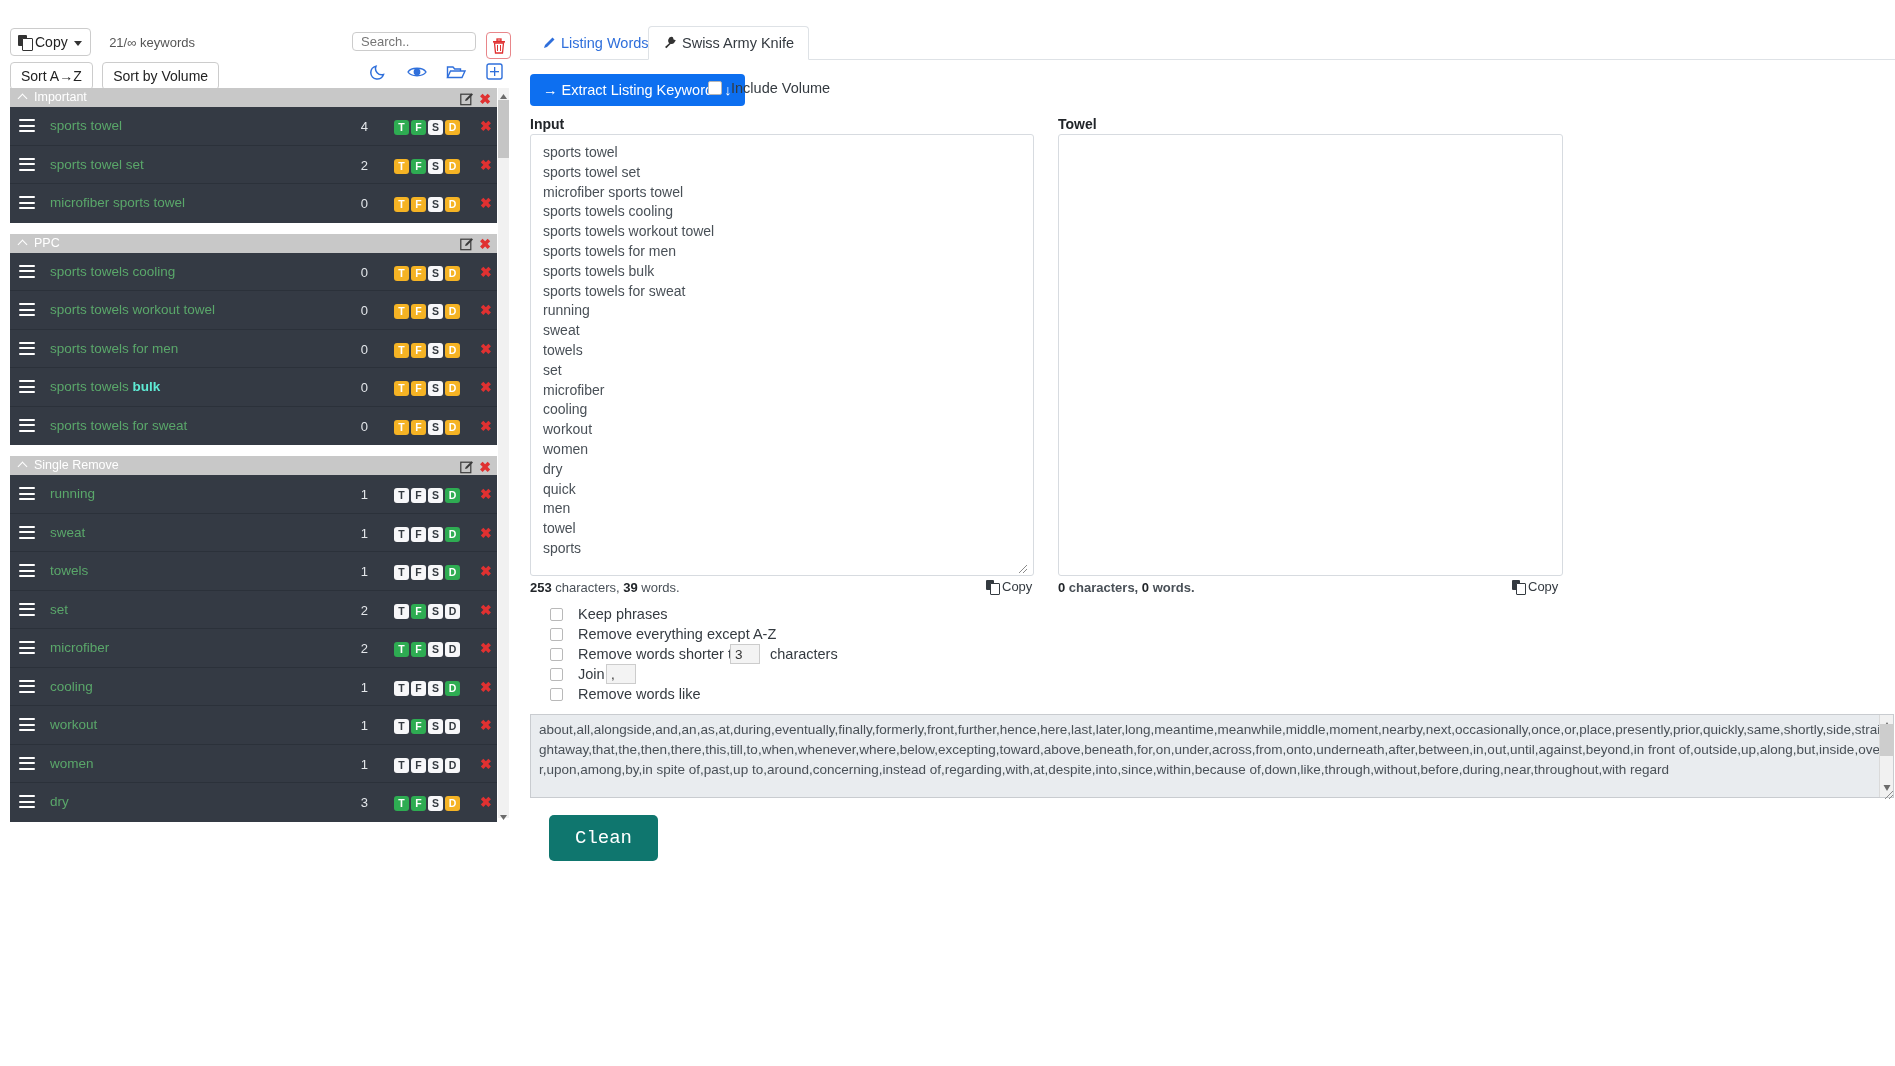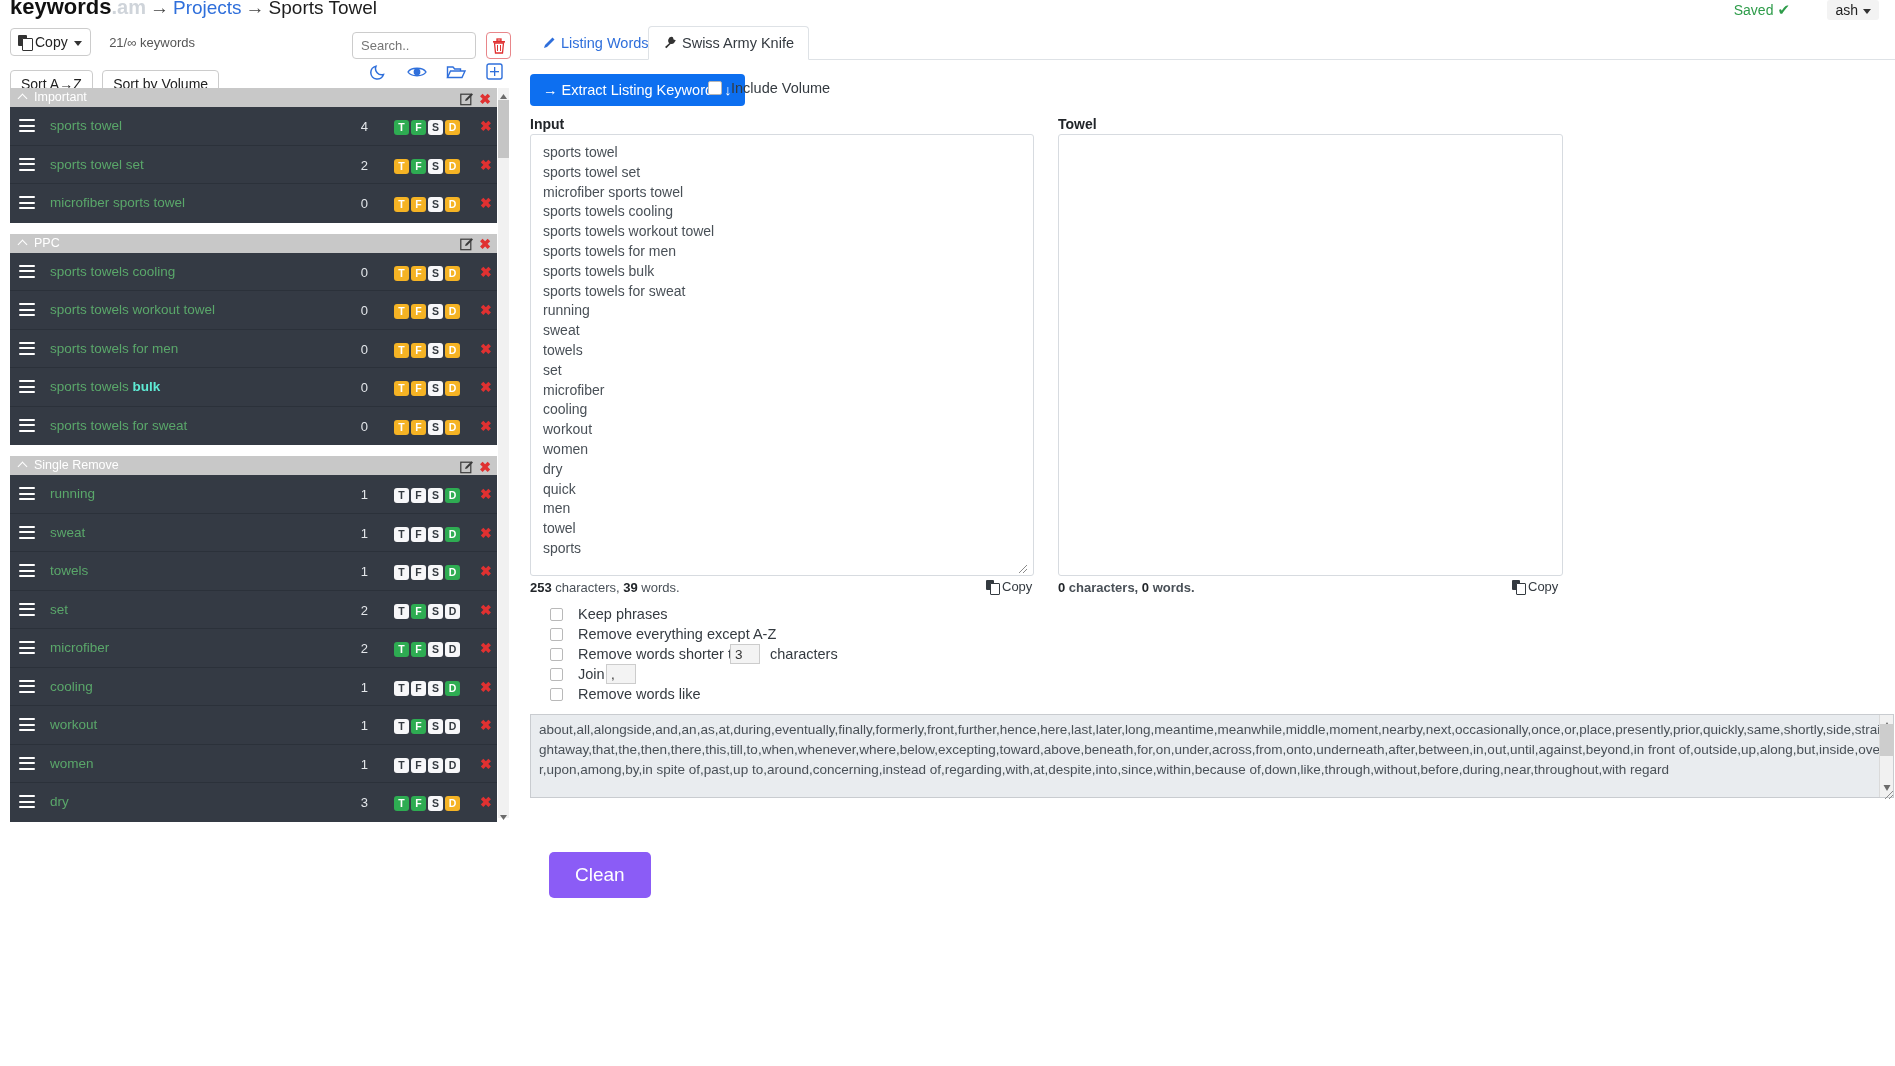--- a/index.html
+++ b/index.html
@@ -69,26 +69,26 @@
   }
   .copybtn .caret {
     display: inline-block; margin-left: 6px;
     border-left: 4px solid transparent; border-right: 4px solid transparent;
     border-top: 5px solid #333; vertical-align: middle;
   }
   .kwcount {
     display: inline-block; margin-left: 14px; font-size: 13px; color: #555;
     vertical-align: middle;
   }
-  .toolrow2 { position: absolute; left: 10px; top: 44px; }
+  .toolrow2 { position: absolute; left: 10px; top: 36px; }
   .toolrow2 .btn { margin-right: 5px; }
 
   .searchwrap { position: absolute; left: 352px; top: 6px; }
   .searchbox {
-    width: 124px; height: 27px; border: 1px solid #ccc; border-radius: 4px;
+    width: 124px; height: 19px; border: 1px solid #ccc; border-radius: 4px;
     font-size: 13px; padding: 3px 8px; color: #444; outline: none;
     font-family: "Liberation Sans", sans-serif; background: #fff;
   }
   .trashbtn {
     position: absolute; left: 486px; top: 6px;
     width: 25px; height: 27px; border: 1px solid #e8868a; border-radius: 4px;
     background: #fff; cursor: pointer;
   }
   .trashbtn svg { position: absolute; left: 5px; top: 5px; }
 
@@ -268,43 +268,32 @@
   .swscroll {
     position: absolute; left: 1359px; top: 689px; width: 14px; height: 82px;
     background: #f1f1f1; border-left: 1px solid #dadada;
   }
   .swscroll .thumb { position: absolute; left: 0; top: 9px; width: 14px; height: 32px; background: #cdcdcd; }
   .swscroll .up, .swscroll .down { position: absolute; left: 3px; width: 8px; height: 9px; }
   .swscroll .up { top: 1px; } .swscroll .down { bottom: 10px; }
   .swgrip { position: absolute; left: 1362px; top: 760px; }
 
   .cleanbtn {
-    position: absolute; left: 29px; top: 826px;
-    background: #8b5cf6; color: #fff; border: none; border-radius: 5px;
+    position: absolute; left: 29px; top: 789px;
+    background: #0f766e; color: #fff; border: none; border-radius: 5px;
     font-size: 19px; padding: 12px 26px; cursor: pointer;
-    font-family: Liberation Sans, sans-serif;
+    font-family: Liberation Mono, monospace;
   }
   .tagrip { position: absolute; left: 495px; top: 534px; }
 </style>
 </head>
 <body>
 
 <div class="page">
 
-  <div class="topbar">
-    <div class="brand">
-      <span>keywords</span><span class="dotam">.am</span><span class="arrow">→</span><span class="lnk">Projects</span><span class="arrow">→</span><span class="cur">Sports Towel</span>
-    </div>
-    <div class="saved">
-      <span>Saved</span><span class="chk">✔</span>
-    </div>
-    <div class="userbtn">
-      <span>ash</span><span class="caret"></span>
-    </div>
-  </div>
 
   <div class="leftpanel">
 
     <div class="toolrow1">
       <span class="btn copybtn">
         <span class="cpicon"></span><span>Copy</span><span class="caret"></span>
       </span>
       <span class="kwcount">21/∞ keywords</span>
     </div>
 

